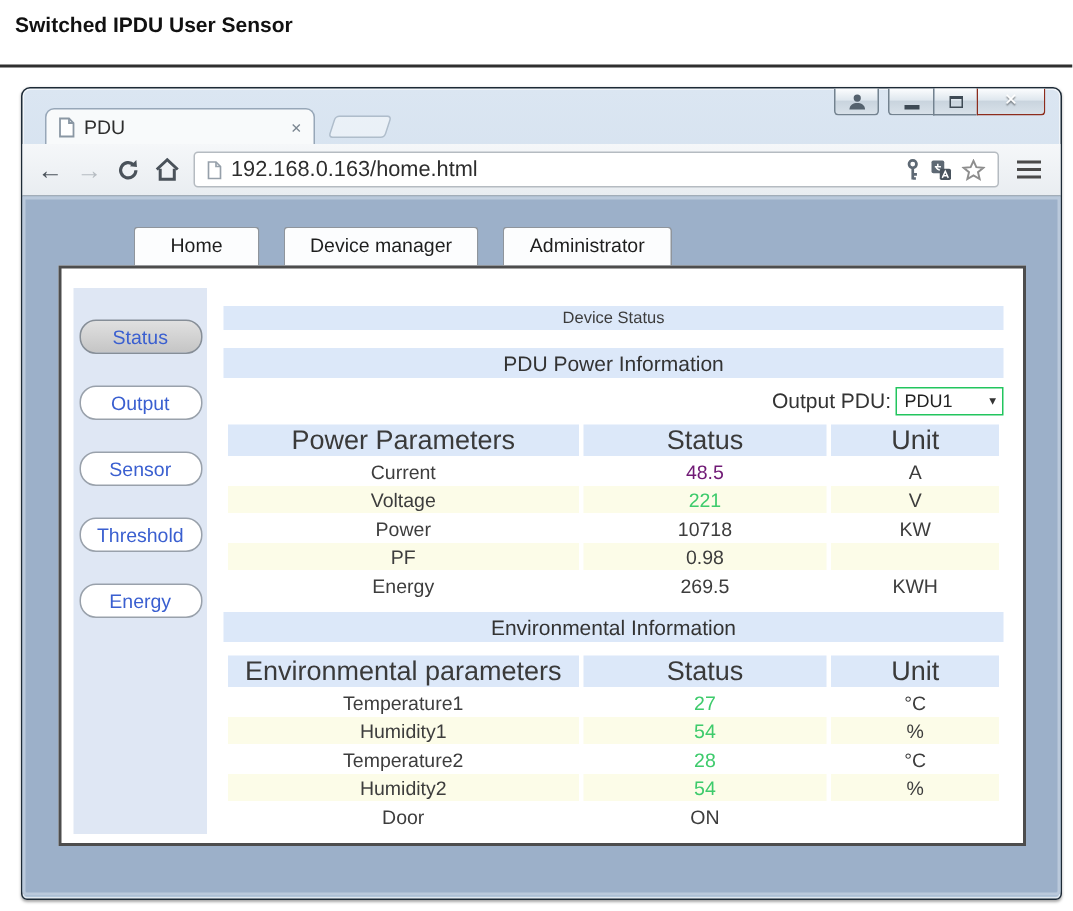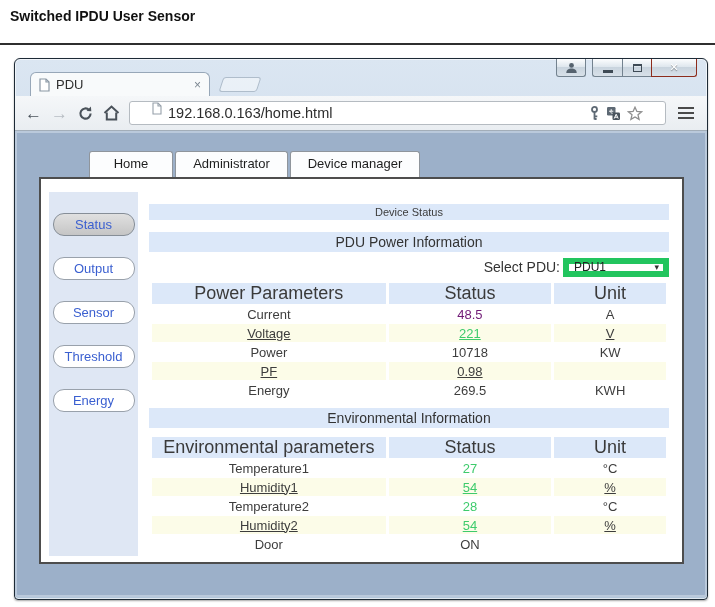--- a/index.html
+++ b/index.html
@@ -43,31 +43,31 @@
     background:rgba(255,255,255,.45); border:1px solid rgba(125,145,165,.55);
     border-radius:3px; transform:skewX(-18deg); }
 
   
   .toolbar { height:35px; display:flex; align-items:center; padding:0 10px; gap:9px;
     background:linear-gradient(180deg,#f5f7f9 0%,#e9edf1 100%); border-bottom:1px solid #a2adb8; }
   .nav-glyph { font-size:17px; font-weight:bold; color:#4a525a; line-height:1; cursor:default; }
   .nav-glyph.disabled { color:#b7bdc3; }
   .icon-btn { display:flex; align-items:center; justify-content:center; cursor:default; }
   .omnibox { flex:1; height:24px; background:#fff; border:1px solid #b5bbc1; border-radius:3px;
-    display:flex; padding:0 22px; gap:6px; }
+    display:flex; align-items:center; padding:0 8px; gap:6px; }
   .url-input { flex:1; border:none; outline:none; font-size:14.5px; color:#2d2d2d;
     font-family:"Liberation Sans","DejaVu Sans",sans-serif; background:transparent; }
   .menu-btn { display:flex; flex-direction:column; gap:2.5px; padding:3px; cursor:default; }
   .menu-bar { width:16px; height:2.5px; background:#4a4a4a; }
 
   
   .viewport { position:relative; height:466px; background:#9cb0c9; border-radius:0 0 3px 3px;
     box-shadow:inset 0 0 0 2px #bac9db; overflow:hidden; }
 
-  .nav-tabs { position:absolute; left:74px; top:20px; display:flex; gap:2px; }
+  .nav-tabs { position:absolute; left:74px; top:20px; display:flex; gap:16px; }
   .ntab { height:26px; background:#fcfdfe; border:1px solid #8f959c; border-bottom:none;
     border-radius:3px 3px 0 0; font-size:13px; color:#1e1e1e; text-align:center;
     line-height:24px; cursor:default; }
   .ntab-home { width:84px; } .ntab-dm { width:130px; } .ntab-admin { width:113px; }
 
   .frame { position:absolute; left:24px; top:46px; width:645px; height:387px;
     background:#ffffff; border:2px solid #4d4d4d; }
 
   .sidebar { position:absolute; left:8px; top:13px; bottom:6px; width:89px; background:#dfe7f4; }
   .side-btn { display:block; width:82px; height:23px; margin:21px auto 0; border:1px solid #99a1ab;
@@ -77,30 +77,30 @@
 
   .main { position:absolute; left:108px; top:25px; width:520px; }
   .bar-small { height:16px; line-height:16px; background:#dce8f9; text-align:center;
     font-size:11px; color:#3c3c3c; }
   .bar-large { height:20px; line-height:20px; background:#dce8f9; text-align:center;
     font-size:14px; color:#333; }
   .mt12 { margin-top:12px; } .mt8 { margin-top:8px; } .mt3 { margin-top:3px; }
 
   .select-row { margin-top:3px; height:24px; display:flex; justify-content:flex-end;
     align-items:center; gap:3px; font-size:14px; color:#333; }
-  .pdu-select { width:106px; height:19px; border:6px solid #22c55e; background:#fff;
+  .pdu-select { width:72px; height:19px; border:1px solid #22c55e; background:#fff;
     display:flex; align-items:center; justify-content:space-between; padding:0 4px 0 5px;
     font-size:12px; color:#222; cursor:default; }
   .select-arrow { font-size:9px; color:#333; }
 
   table.data { width:100%; border-collapse:separate; border-spacing:3px 1px; }
   table.data th { height:16px; background:#dce8f9; font-size:18px; font-weight:normal;
     color:#3a3a3a; text-align:center; }
   table.data td { height:18px; font-size:13px; color:#3d3d3d; text-align:center; }
-  tr.row-ivory td { background:#fcfce8;text-decoration:underline; }
+  tr.row-ivory td { background:#fcfce8; }
   tr.row-white td { background:#ffffff; }
   .col-p { width:46%; } .col-s { width:32%; } .col-u { width:22%; }
 
   svg { display:block; }
 </style>
 </head>
 <body>
 
 <div class="doc-title">Switched IPDU User Sensor</div>
 <div class="doc-rule"></div>
@@ -192,41 +192,41 @@
       <span class="menu-bar"></span>
       <span class="menu-bar"></span>
       <span class="menu-bar"></span>
     </span>
   </div>
 
   <div class="viewport">
 
     <div class="nav-tabs">
       <div class="ntab ntab-home">Home</div>
+      <div class="ntab ntab-dm">Device manager</div>
       <div class="ntab ntab-admin">Administrator</div>
-      <div class="ntab ntab-dm">Device manager</div>
     </div>
 
     <div class="frame">
 
       <div class="sidebar">
         <div class="side-btn active">Status</div>
         <div class="side-btn">Output</div>
         <div class="side-btn">Sensor</div>
         <div class="side-btn">Threshold</div>
         <div class="side-btn">Energy</div>
       </div>
 
       <div class="main">
         <div class="bar-small">Device Status</div>
 
         <div class="bar-large mt12">PDU Power Information</div>
 
         <div class="select-row">
-          <span>Select PDU:</span>
+          <span>Output PDU:</span>
           <span class="pdu-select">
             <span>PDU1</span>
             <span class="select-arrow">▾</span>
           </span>
         </div>
 
         <table class="data mt3">
           <tbody>
               <tr>
             <th class="col-p">Power Parameters</th>

